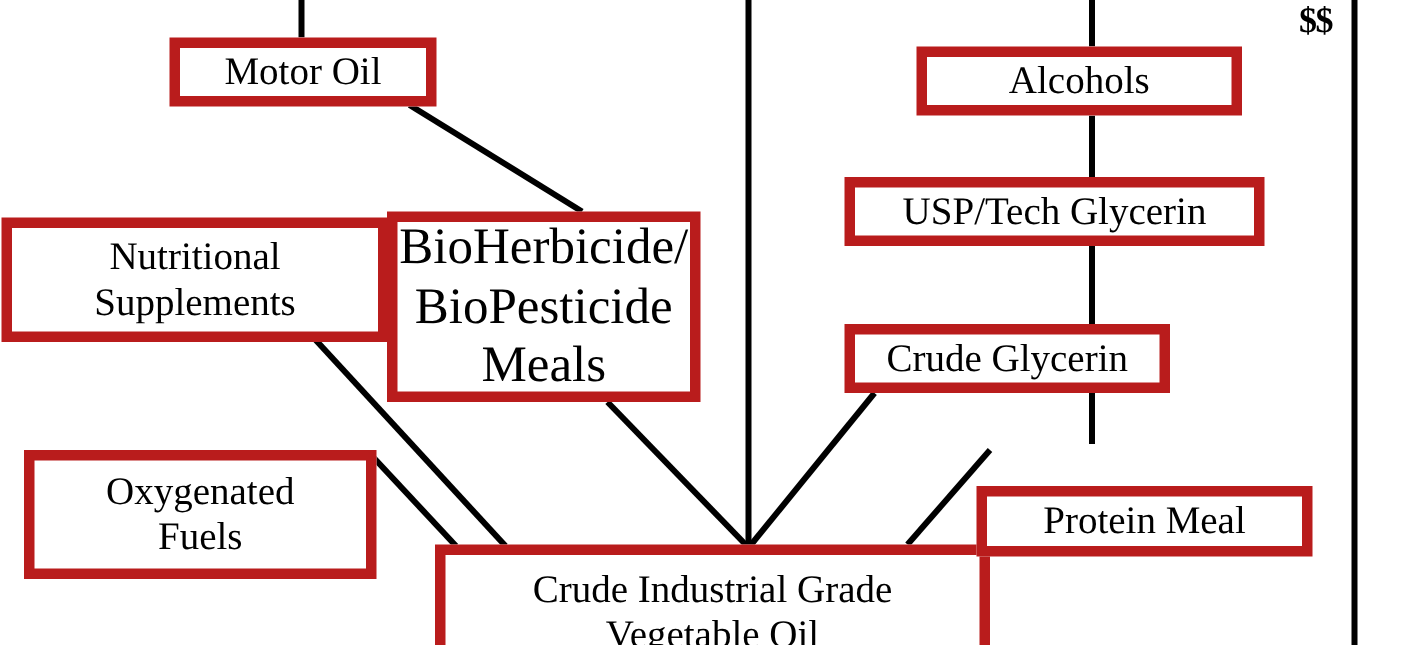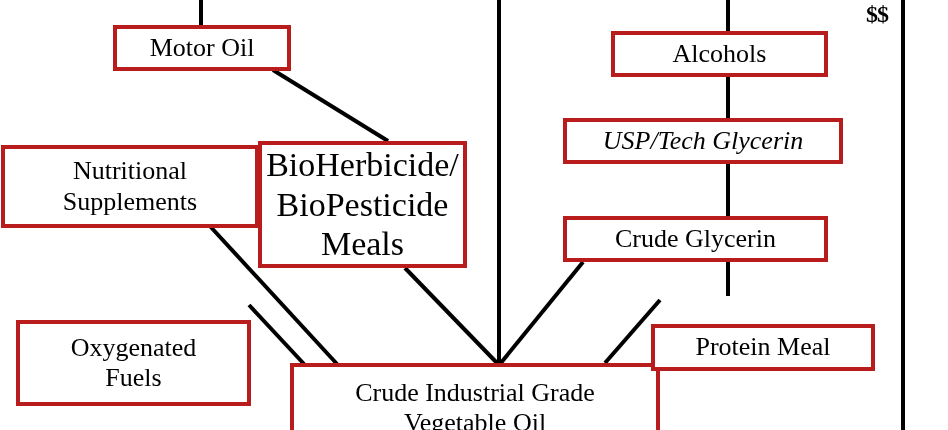--- a/index.html
+++ b/index.html
@@ -19,21 +19,21 @@
     position: absolute;
     left: 0;
     top: 0;
     width: 948px;
     height: 430px;
     pointer-events: none;
   }
   .node {
     position: absolute;
     box-sizing: border-box;
-    border: 4px solid #b91c1c;
+    border: 7px solid #b91c1c;
     background: #ffffff;
     display: flex;
     align-items: center;
     justify-content: center;
     text-align: center;
     color: #000000;
     line-height: 1.16;
     z-index: 3;
   }
   .node .label {
@@ -77,35 +77,35 @@
       </div>
       <div class="node" style="left: 1px; top: 145px; width: 258px; height: 83px; font-size: 26px;">
         <span class="label">Nutritional
 Supplements</span>
       </div>
       <div class="node" style="left: 258px; top: 141px; width: 209px; height: 127px; font-size: 34px;">
         <span class="label">BioHerbicide/
 BioPesticide
 Meals</span>
       </div>
-      <div class="node" style="left: 16px; top: 320px; width: 235px; height: 86px; font-size: 26px;">
+      <div class="node" style="left: 16px; top: 300px; width: 235px; height: 86px; font-size: 26px;">
         <span class="label">Oxygenated
 Fuels</span>
       </div>
       <div class="node" style="left: 290px; top: 363px; width: 370px; height: 90px; font-size: 26px;">
         <span class="label">Crude Industrial Grade
 Vegetable Oil</span>
       </div>
       <div class="node" style="left: 611px; top: 31px; width: 217px; height: 46px; font-size: 26px;">
         <span class="label">Alcohols</span>
       </div>
-      <div class="node" style="left: 563px; top: 118px; width: 280px; height: 46px; font-size: 26px; font-style: italic;">
+      <div class="node" style="left: 563px; top: 118px; width: 280px; height: 46px; font-size: 26px;">
         <span class="label">USP/Tech Glycerin</span>
       </div>
-      <div class="node" style="left: 563px; top: 216px; width: 265px; height: 46px; font-size: 26px;">
+      <div class="node" style="left: 563px; top: 216px; width: 217px; height: 46px; font-size: 26px;">
         <span class="label">Crude Glycerin</span>
       </div>
       <div class="node" style="left: 651px; top: 296px; width: 224px; height: 47px; font-size: 26px; margin-top: 28px;">
         <span class="label">Protein Meal</span>
       </div>
     </div>
 
   <div class="money" style="left:866px; top:1px; font-size:24px;">$$</div>
 
 </div>

